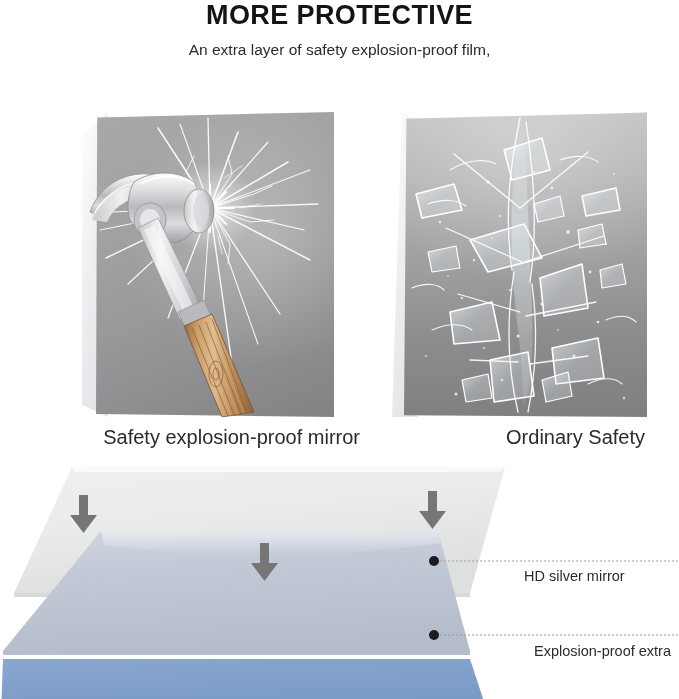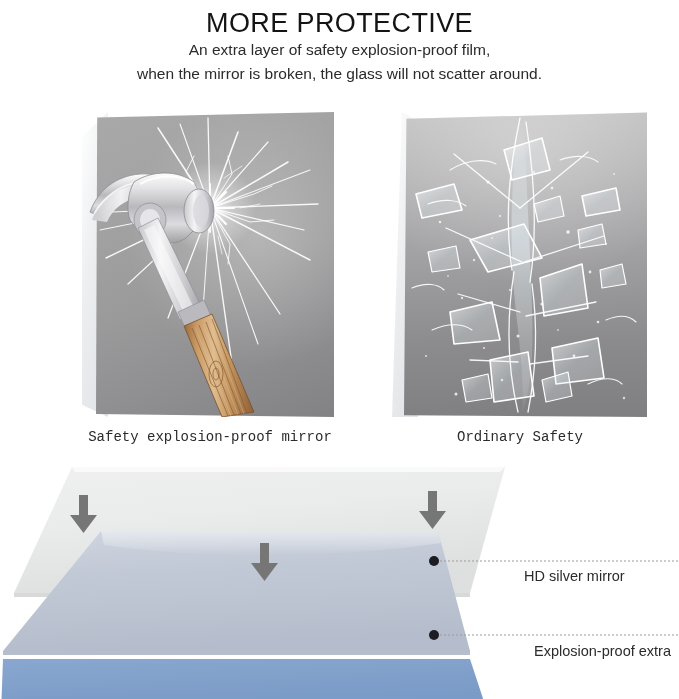--- a/index.html
+++ b/index.html
@@ -13,26 +13,26 @@
     position: relative;
     overflow: hidden;
     font-family: "Liberation Sans", sans-serif;
     color: #1a1a1a;
     -webkit-font-smoothing: antialiased;
   }
 
   
   #headline {
     position: absolute;
-    top: 8px;
+    top: 0px;
     left: 0;
     width: 679px;
     text-align: center;
     font-size: 27px;
-    font-weight: normal;
+    font-weight: bold;
     letter-spacing: 0.4px;
     color: #141414;
     line-height: 30px;
   }
   #subtitle {
     position: absolute;
     top: 38px;
     left: 0;
     width: 679px;
     text-align: center;
@@ -83,25 +83,24 @@
   
   .art-svg {
     position: absolute;
     left: 0; top: 0;
     width: 100%; height: 100%;
     pointer-events: none;
   }
 
   .caption {
     position: absolute;
-    text-align: center;
-    font-size: 14px;
+    text-align: right;
+    font-size: 20px;
     color: #2b2b2b;
     line-height: 18px;
-    font-family: Liberation Mono, monospace;
   }
   #caption-left  { left: 60px;  top: 428px; width: 300px; }
   #caption-right { left: 395px; top: 428px; width: 250px; }
 
   
   #layer-diagram {
     position: absolute;
     left: 0; top: 455px;
     width: 679px; height: 244px;
   }
@@ -118,21 +117,20 @@
   #label-mirror { left: 524px; top: 537px; }
   #label-film   { left: 534px; top: 612px; }
 </style>
 </head>
 <body>
 
 <div id="headline">MORE PROTECTIVE</div>
 
 <div id="subtitle">
   <span class="sub-line">An extra layer of safety explosion-proof film,</span>
-  <span class="sub-line">when the mirror is broken, the glass will not scatter around.</span>
 </div>
 
 <div class="photo-panel" id="panel-left">
   <div class="side-face sf-left"></div>
   <div class="mirror-face"></div>
 
   <svg class="art-svg" viewBox="0 0 252 305" preserveAspectRatio="none">
     <defs>
       <linearGradient id="steelG" x1="0" y1="0" x2="0" y2="1">
         <stop offset="0%" stop-color="#fdfdfd"></stop>

